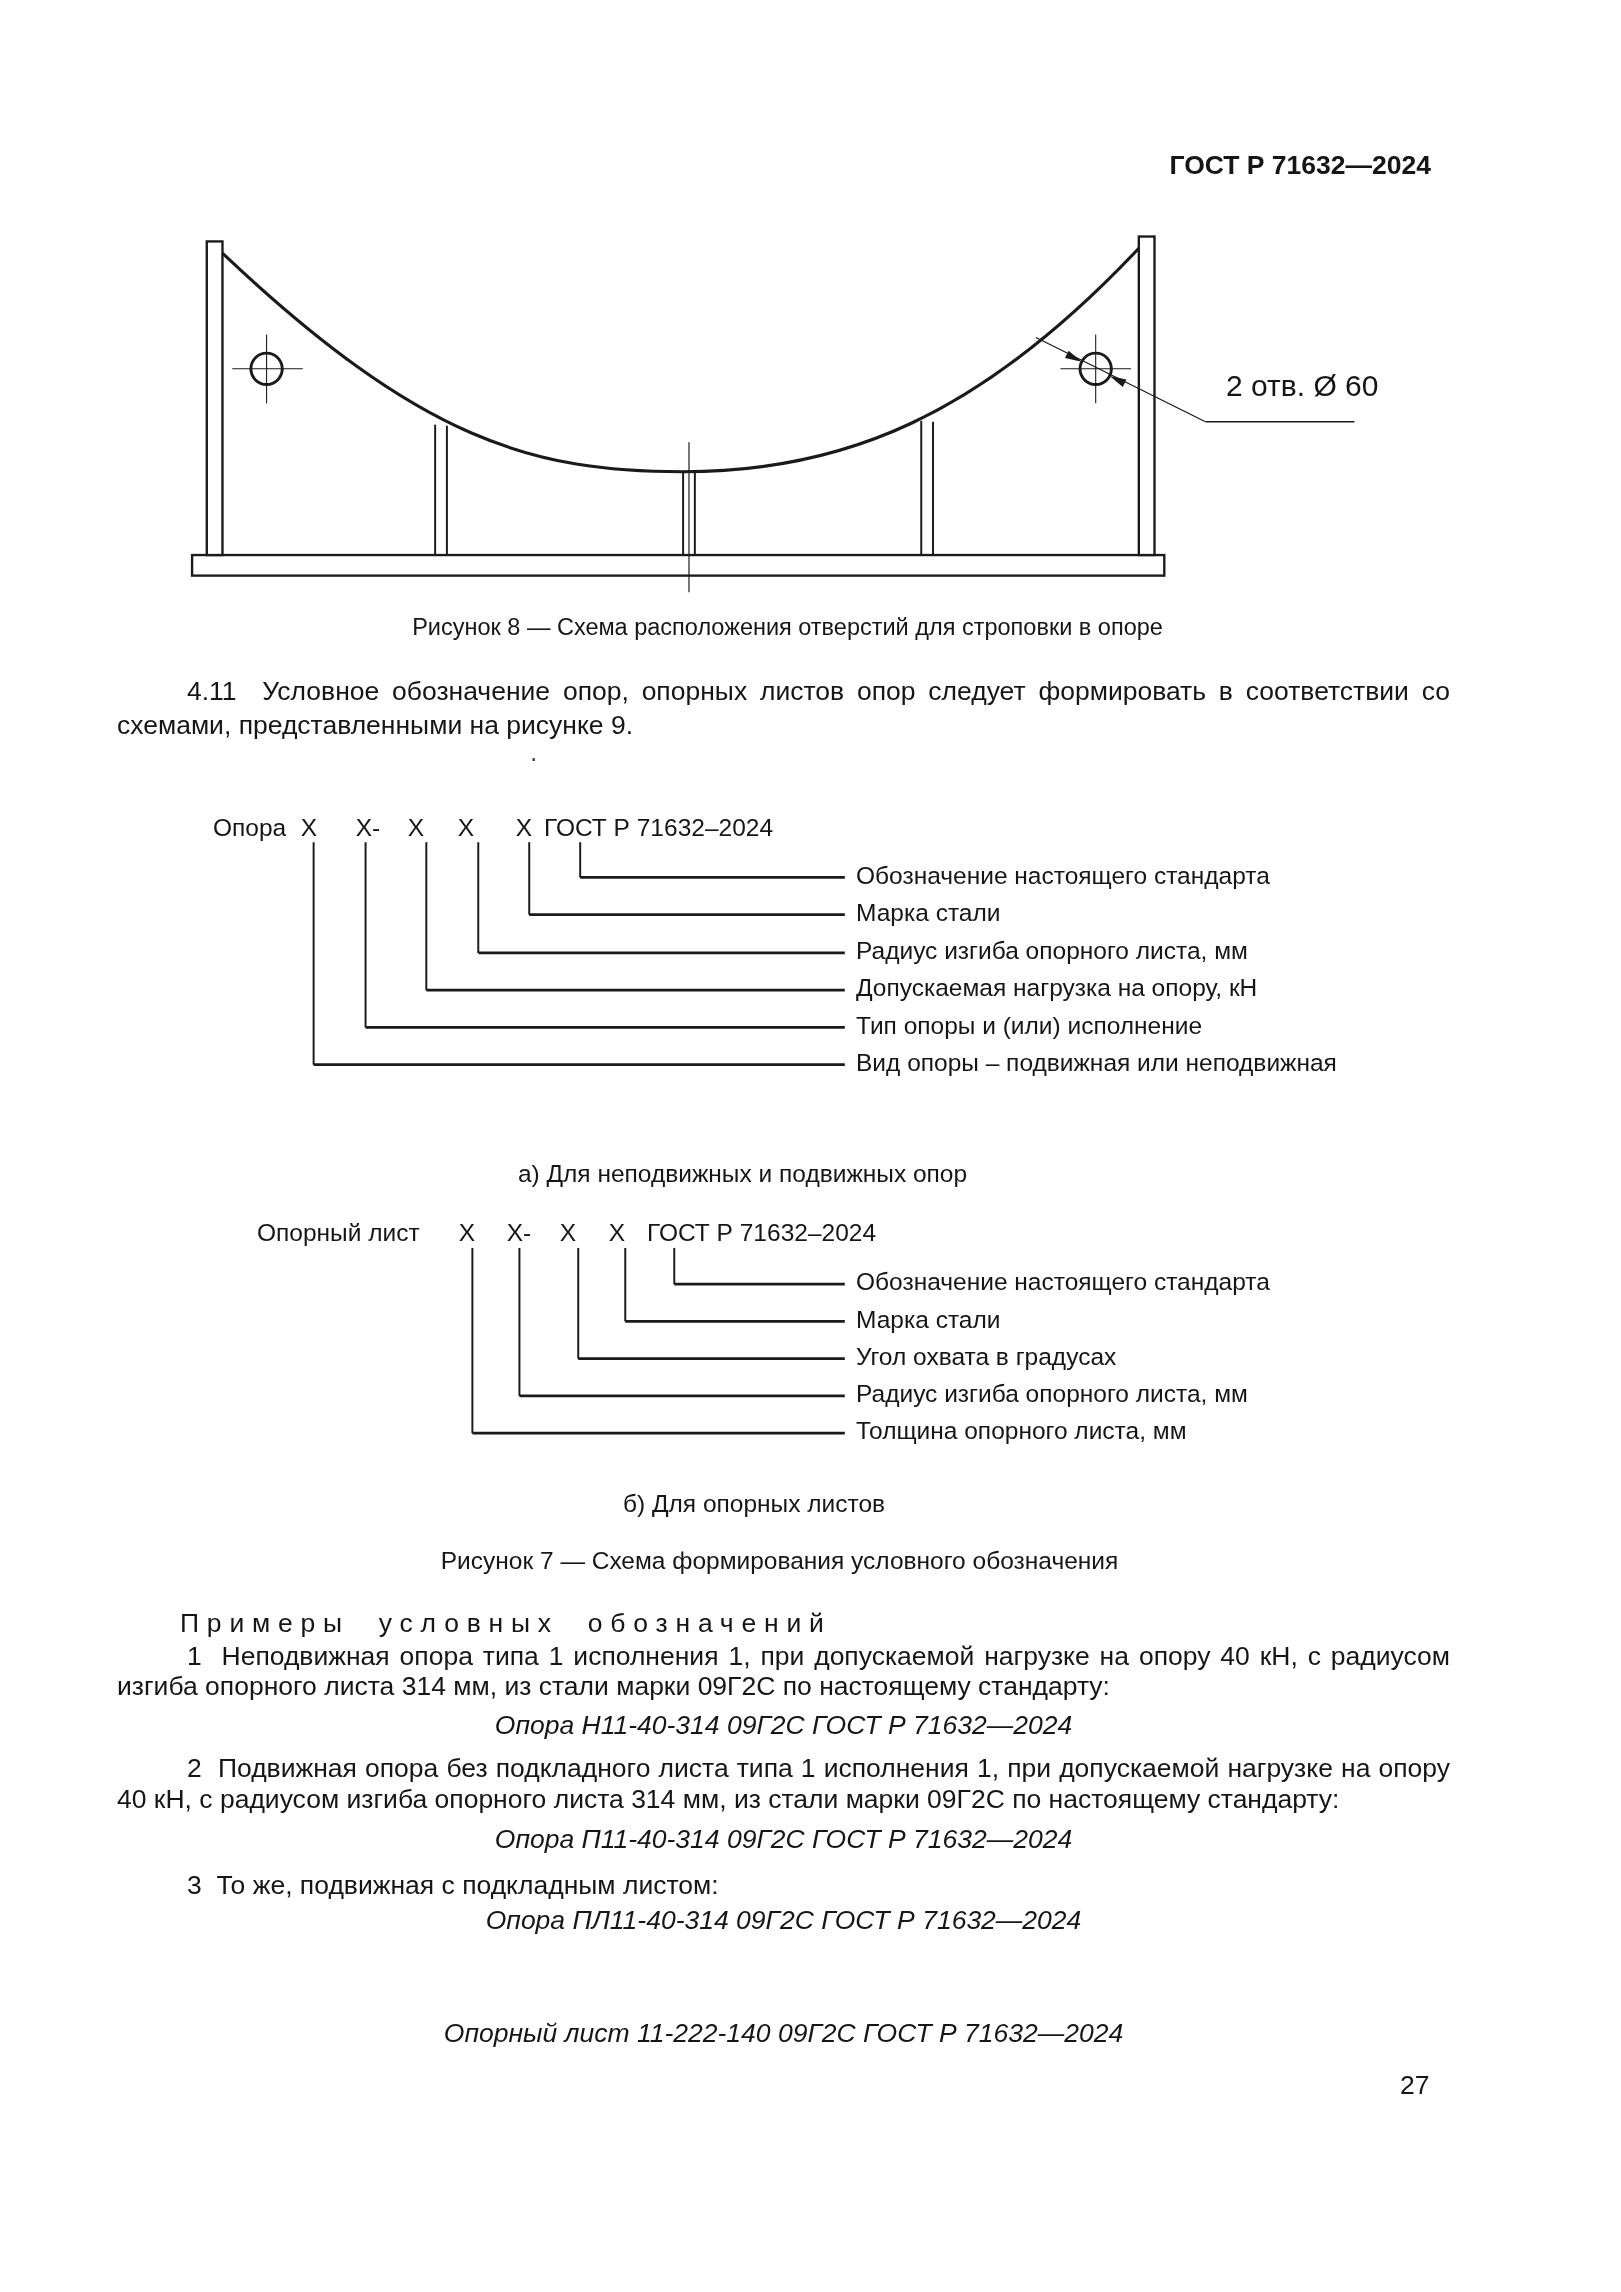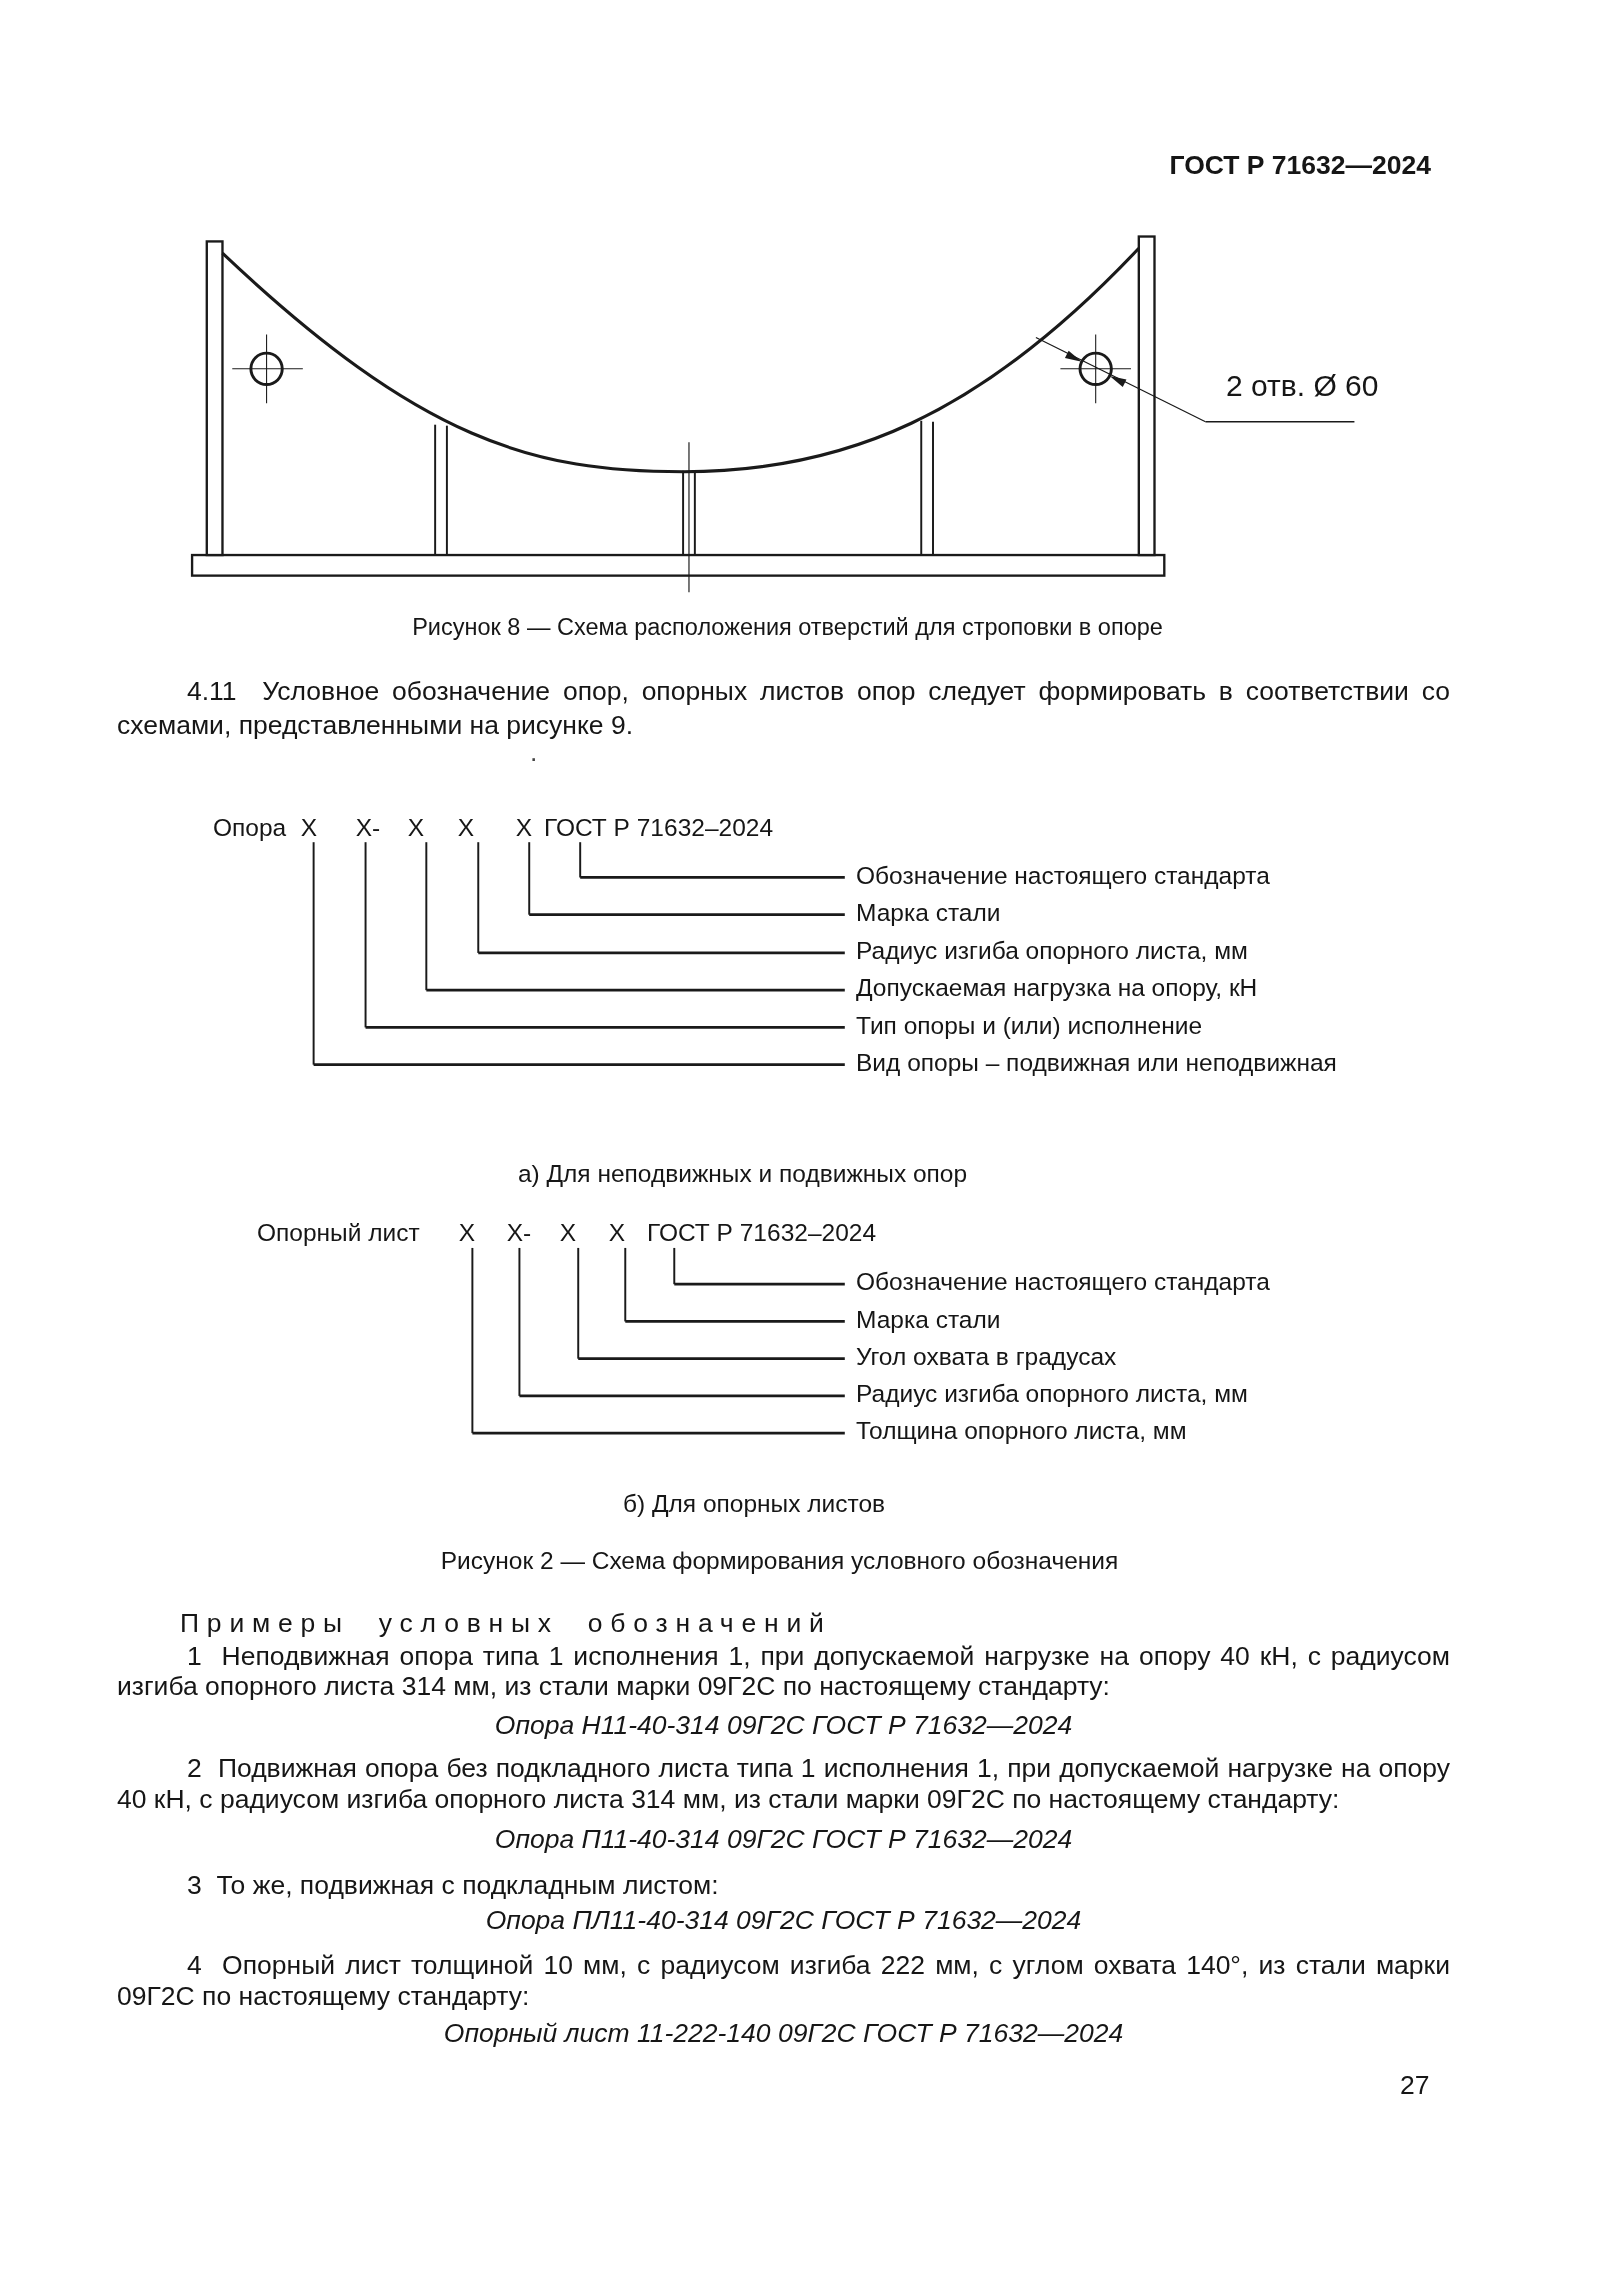--- a/index.html
+++ b/index.html
@@ -150,32 +150,31 @@
 
     <div class="abs scheme-label" style="left:856px; top:1267px;">Обозначение настоящего стандарта</div>
     <div class="abs scheme-label" style="left:856px; top:1305px;">Марка стали</div>
     <div class="abs scheme-label" style="left:856px; top:1342px;">Угол охвата в градусах</div>
     <div class="abs scheme-label" style="left:856px; top:1379px;">Радиус изгиба опорного листа, мм</div>
     <div class="abs scheme-label" style="left:856px; top:1416px;">Толщина опорного листа, мм</div>
 
     <div class="abs centered" style="left:117px; top:1490px; width:1274px; font-size:24.5px;">б) Для опорных листов</div>
   </div>
 
-  <div class="abs centered" style="left:117px; top:1547px; width:1325px; font-size:24.5px;">Рисунок 2 — Схема формирования условного обозначения</div>
+  <div class="abs centered" style="left:117px; top:1547px; width:1325px; font-size:24.5px;">Рисунок 7 — Схема формирования условного обозначения</div>
 
   <div class="abs body-text spaced indent" style="left:110px; top:1606px; width:1372px;">Примеры условных обозначений</div>
 
   <div class="abs just indent" style="left:117px; top:1641px; width:1333px; font-size:26.5px; line-height:30px;">1&nbsp; Неподвижная опора типа 1 исполнения 1, при допускаемой нагрузке на опору 40 кН, с радиусом изгиба опорного листа 314 мм, из стали марки 09Г2С по настоящему стандарту:</div>
   <div class="abs designation centered" style="left:117px; top:1710px; width:1333px;">Опора Н11-40-314 09Г2С ГОСТ Р 71632—2024</div>
 
   <div class="abs just indent" style="left:117px; top:1753px; width:1333px; font-size:26.5px; line-height:31px;">2&nbsp; Подвижная опора без подкладного листа типа 1 исполнения 1, при допускаемой нагрузке на опору 40 кН, с радиусом изгиба опорного листа 314 мм, из стали марки 09Г2С по настоящему стандарту:</div>
   <div class="abs designation centered" style="left:117px; top:1824px; width:1333px;">Опора П11-40-314 09Г2С ГОСТ Р 71632—2024</div>
 
   <div class="abs indent" style="left:117px; top:1870px; width:1333px; font-size:26.5px; line-height:30px;">3&nbsp; То же, подвижная с подкладным листом:</div>
   <div class="abs designation centered" style="left:117px; top:1905px; width:1333px;">Опора ПЛ11-40-314 09Г2С ГОСТ Р 71632—2024</div>
 
-  <div class="abs just indent" style="left:117px; top:1950px; width:1333px; font-size:26.5px; line-height:31px;">4&nbsp; Опорный лист толщиной 10 мм, с радиусом изгиба 222 мм, с углом охвата 140°, из стали марки 09Г2С по настоящему стандарту:</div>
   <div class="abs designation centered" style="left:117px; top:2018px; width:1333px;">Опорный лист 11-222-140 09Г2С ГОСТ Р 71632—2024</div>
 
   <div class="abs" style="left:1400px; top:2070px; font-size:26.5px;">27</div>
 
 </div>
 
 
 </body></html>

